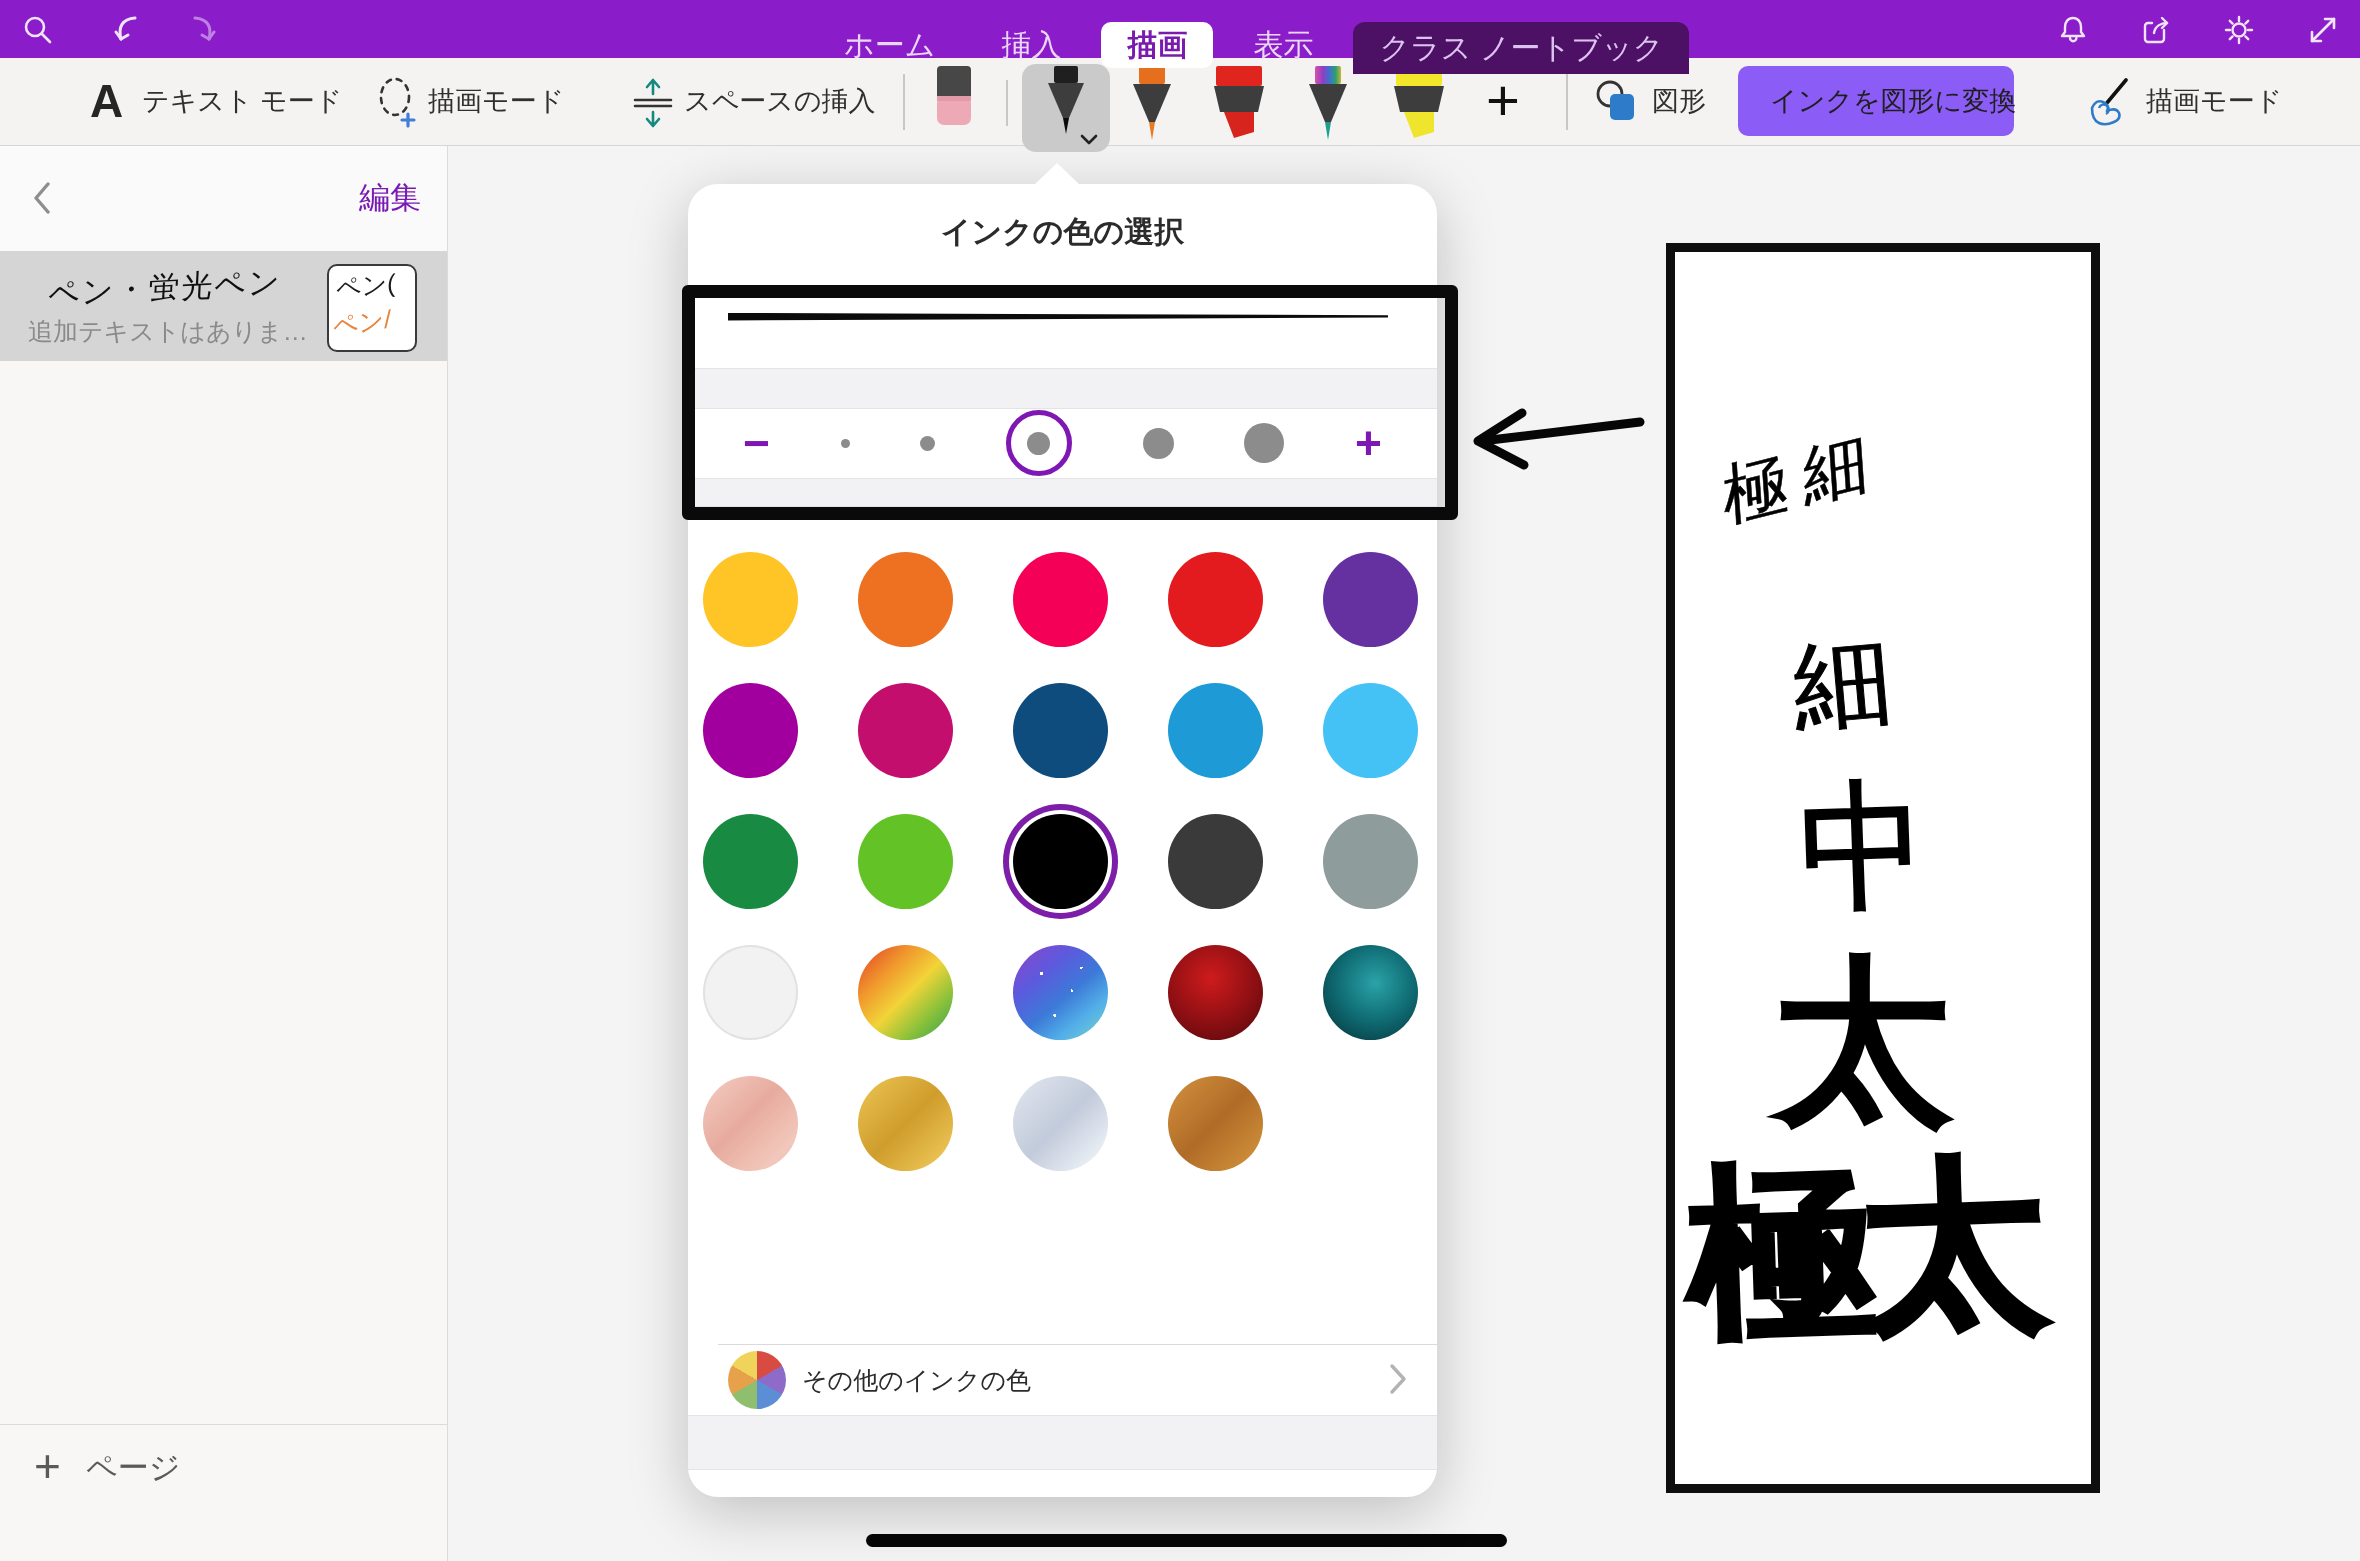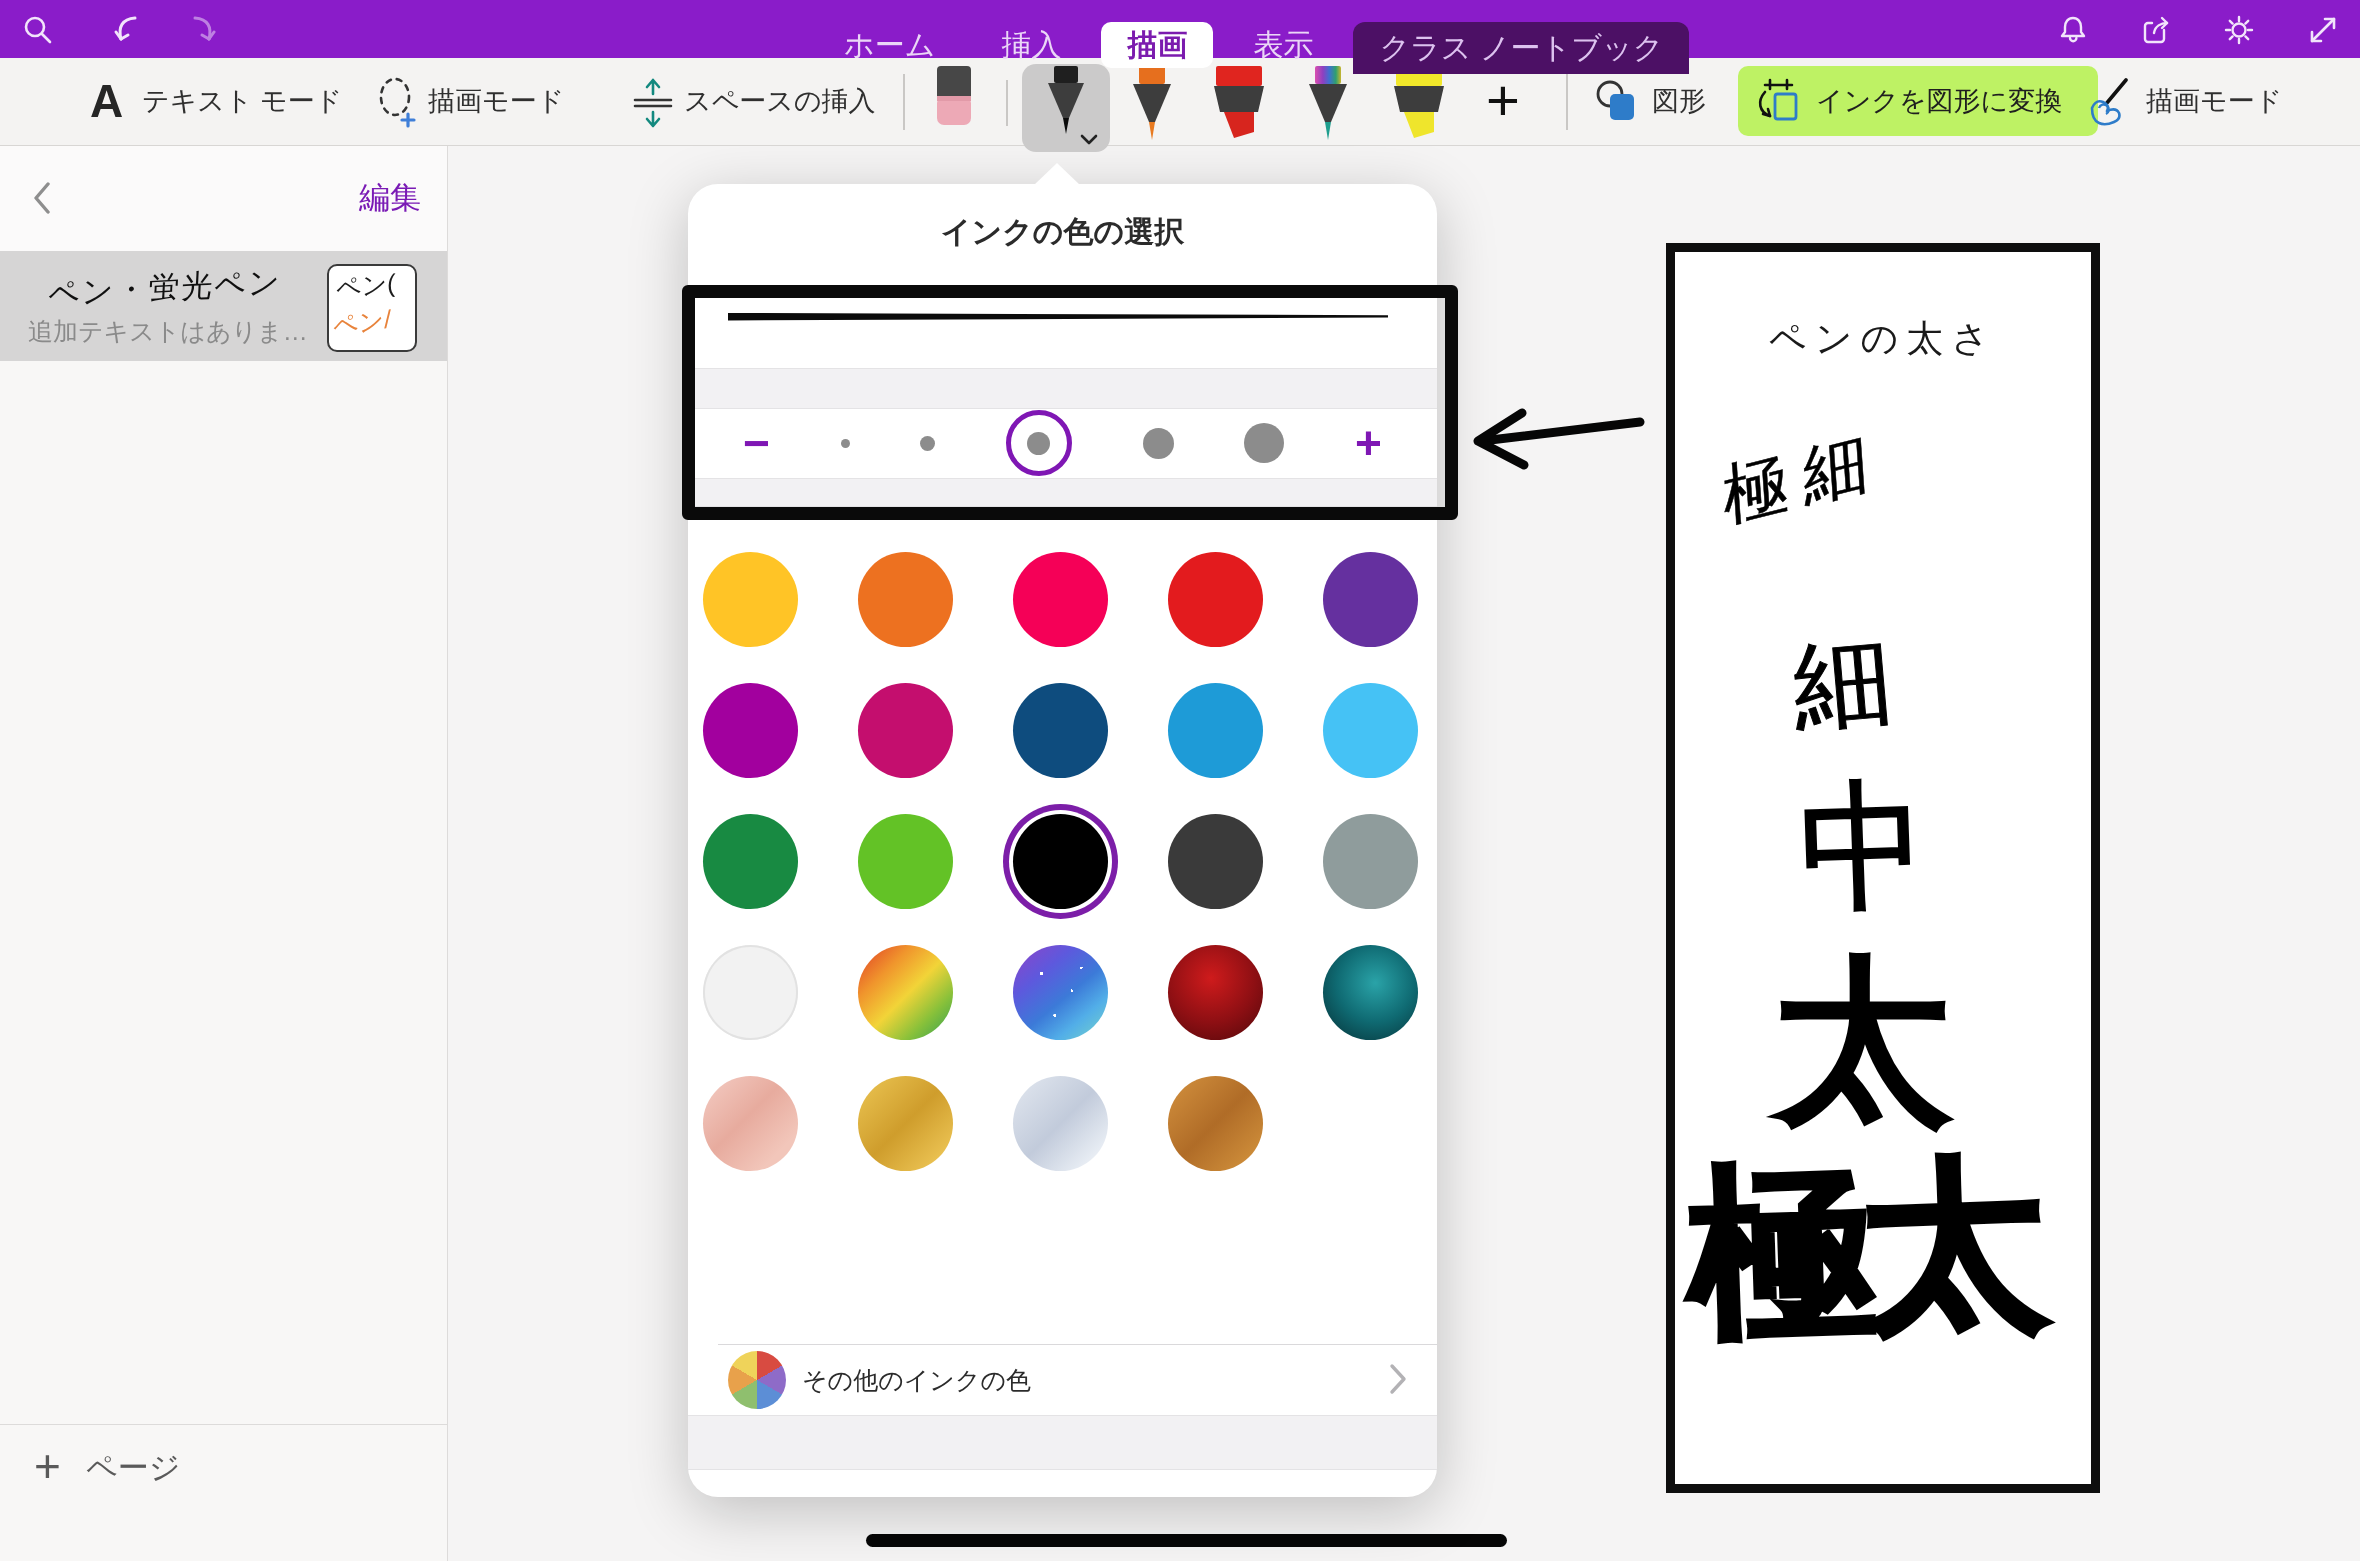--- a/index.html
+++ b/index.html
@@ -14,21 +14,21 @@
   .tab{color:#EBD6F7;font-size:30px;padding:0 26px;height:46px;line-height:46px;border-radius:10px;white-space:nowrap;cursor:pointer;}
   .tab.selected{background:#FFFFFF;color:#7B1BAE;font-weight:700;}
   .tab.dark{background:#4C1065;color:#DCC2EF;height:52px;line-height:52px;border-radius:12px 12px 0 0;align-self:flex-end;}
 
   
   .ribbon{position:absolute;left:0;top:58px;width:2360px;height:87px;background:#F4F3F2;border-bottom:1px solid #D8D6D4;z-index:40;}
   .rlabel{position:absolute;top:0;height:87px;line-height:87px;font-size:27px;color:#2F2F2F;white-space:nowrap;}
   .rdiv{position:absolute;top:16px;width:2px;height:56px;background:#C9C7C5;}
   .a-glyph{position:absolute;left:90px;top:0;height:87px;line-height:87px;font-size:46px;font-weight:700;color:#262626;}
   .pen-pill{position:absolute;left:1022px;top:6px;width:88px;height:88px;background:#CBCACA;border-radius:14px;cursor:pointer;}
-  .btn-pill{position:absolute;left:1738px;top:8px;width:360px;height:70px;background:#bef264;border-radius:10px;display:flex;align-items:center;cursor:pointer;font-family:Liberation Mono, monospace;}
+  .btn-pill{position:absolute;left:1738px;top:8px;width:276px;height:70px;background:#8b5cf6;border-radius:10px;display:flex;align-items:center;cursor:pointer;font-family:Liberation Mono, monospace;}
   .btn-pill .rlabel2{font-size:27px;color:#1F1F1F;margin-left:14px;white-space:nowrap;}
   .plus-glyph{position:absolute;left:1486px;top:0;height:87px;line-height:84px;font-size:58px;font-weight:300;color:#111;cursor:pointer;}
 
   
   .sidebar{position:absolute;left:0;top:145px;width:447px;height:1416px;background:#F8F7F6;border-right:1px solid #DDDBDA;z-index:30;}
   .sb-head{position:absolute;left:0;top:0;width:447px;height:106px;background:#FBFAFA;border-bottom:1px solid #E6E4E3;}
   .sb-title{position:absolute;left:80px;right:95px;top:0;height:106px;line-height:106px;font-size:31px;color:#161616;text-align:center;white-space:nowrap;}
   .sb-edit{position:absolute;right:26px;top:0;height:106px;line-height:106px;font-size:31px;color:#7A1AB5;cursor:pointer;}
   .sb-item{position:absolute;left:0;top:106px;width:447px;height:110px;background:#D6D5D5;cursor:pointer;}
   .sb-item-title{position:absolute;left:48px;top:16px;font-size:31px;color:#101010;transform:rotate(-3deg) skewX(-6deg);letter-spacing:2px;}
@@ -324,19 +324,18 @@
 </div>
 
 <div class="anno-box"></div>
 <svg class="anno-arrow" width="200" height="76" viewBox="0 0 200 76">
   <path d="M192 22 L34 41" stroke="#060606" stroke-width="9" fill="none" stroke-linecap="round"></path>
   <path d="M74 13 L30 41 L76 65" stroke="#060606" stroke-width="9" fill="none" stroke-linecap="round" stroke-linejoin="round"></path>
 </svg>
 <div class="anno-underline"></div>
 
 <div class="pen-box">
-  <div class="pb-title">ペンの太さ</div>
   <div class="pen-sample s1">極細</div>
   <div class="pen-sample s2">細</div>
   <div class="pen-sample s3">中</div>
   <div class="pen-sample s4">太</div>
   <div class="pen-sample s5">極太</div>
 </div>
 
 </body></html>

